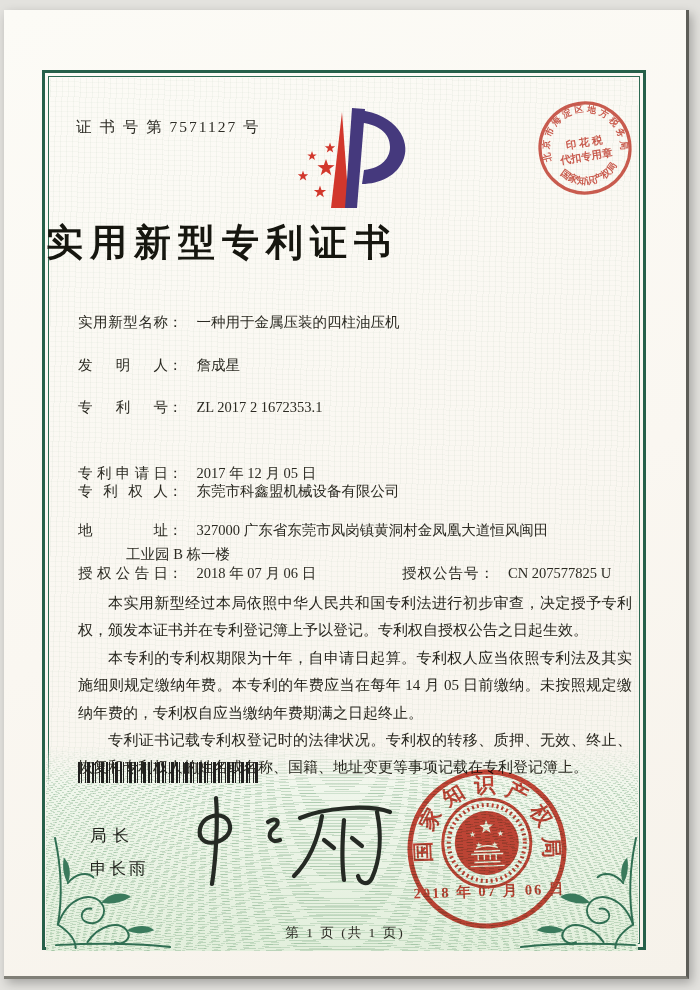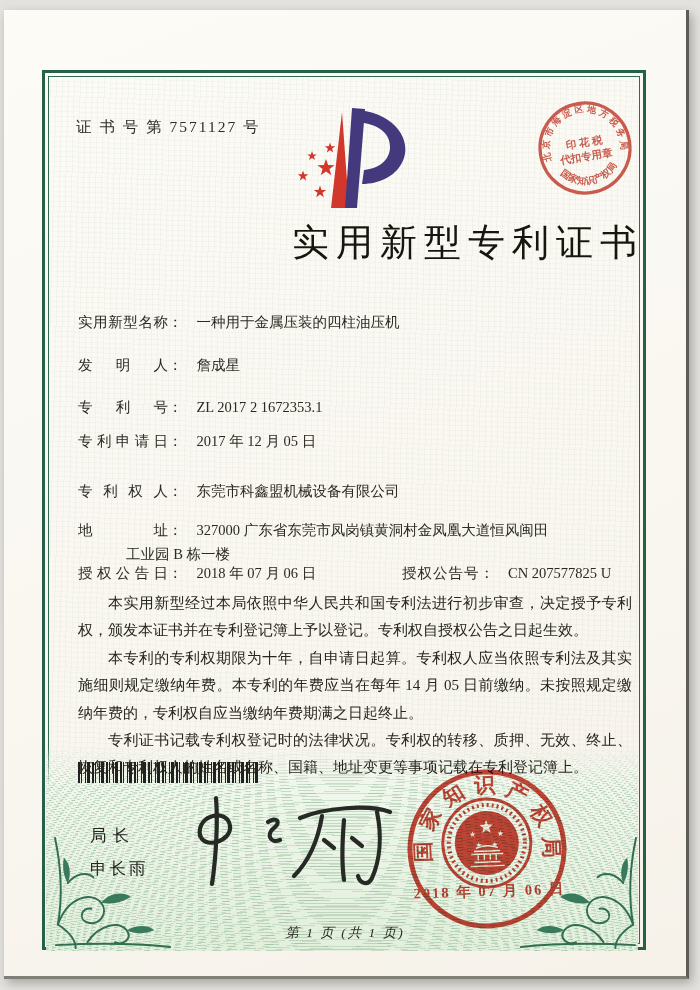--- a/index.html
+++ b/index.html
@@ -22,41 +22,41 @@
   
   .green-panel{position:absolute;left:42px;top:736px;width:592px;height:205px;
          background:
            repeating-radial-gradient(140% 120% at 50% -60%, rgba(96,152,106,.30) 0 1px, rgba(0,0,0,0) 1px 5px),
            repeating-radial-gradient(140% 120% at 50% 170%, rgba(96,152,106,.22) 0 1px, rgba(0,0,0,0) 1px 6px),
            linear-gradient(#f3f8ef,#e2efdc);
          -webkit-mask-image:linear-gradient(to bottom,transparent,#000 42px);
          mask-image:linear-gradient(to bottom,transparent,#000 42px);}
   .cert-no{position:absolute;left:72px;top:107px;font-size:15.5px;letter-spacing:2px;color:#2e2d26;}
   .logo{position:absolute;left:282px;top:94px;}
-  .title{position:absolute;left:42px;top:208px;width:598px;text-align:right;
-         font-size:37px;font-weight:normal;letter-spacing:7px;color:#16160f;}
+  .title{position:absolute;left:42px;top:208px;width:598px;text-align:left;
+         font-size:37px;font-weight:bold;letter-spacing:7px;color:#16160f;}
   .row{position:absolute;left:74px;font-size:14.5px;color:#2b2a22;white-space:nowrap;line-height:24px;}
   .row .lbl{display:inline-block;width:90px;text-align:justify;text-align-last:justify;}
   .row .val{margin-left:14px;}
   .addr2{margin-left:48px;white-space:nowrap;}
   .grant{position:absolute;left:324px;top:0;}
   .grant .lbl2{letter-spacing:1px;font-family:Liberation Mono, monospace;}
   .paras{position:absolute;left:74px;top:580px;width:554px;font-size:15px;line-height:27.4px;color:#27261e;}
   .paras p{margin:0;text-indent:2em;text-align:justify;}
   .barcode{position:absolute;left:74px;top:752px;width:182px;height:21px;
          background:repeating-linear-gradient(90deg,#21211f 0 2px,rgba(0,0,0,0) 2px 3px,#21211f 3px 4px,
            rgba(0,0,0,0) 4px 7px,#21211f 7px 8px,rgba(0,0,0,0) 8px 9px,#21211f 9px 12px,rgba(0,0,0,0) 12px 14px);}
   .signer{position:absolute;left:86px;top:800px;font-size:16.5px;color:#23251f;}
   .signer .srole{letter-spacing:6px;margin-top:15px;}
   .signer .sname{margin-top:11px;letter-spacing:3px;}
   .signature{position:absolute;left:168px;top:778px;}
   .seal{position:absolute;left:399px;top:755px;transform:rotate(-2deg);opacity:.93;mix-blend-mode:multiply;}
   .stamp{position:absolute;left:531px;top:88px;transform:rotate(-9deg);opacity:.85;mix-blend-mode:multiply;}
   .footer{position:absolute;left:42px;top:914px;width:598px;text-align:center;
-         font-size:13.5px;letter-spacing:2px;color:#2c2b24;font-style:italic;}
+         font-size:13.5px;letter-spacing:2px;color:#2c2b24;}
   .fl{position:absolute;}
   svg text{font-family:"Liberation Serif","DejaVu Serif",serif;}
 </style>
 </head>
 <body>
 
 <div class="stage">
   <div class="paper">
 
     <div class="frame">
@@ -123,21 +123,21 @@
 
     <div class="row" style="top:300px">
       <span class="lbl">实用新型名称</span><span class="col">：</span><span class="val">一种用于金属压装的四柱油压机</span>
     </div>
     <div class="row" style="top:343px">
       <span class="lbl">发明人</span><span class="col">：</span><span class="val">詹成星</span>
     </div>
     <div class="row" style="top:385px">
       <span class="lbl">专利号</span><span class="col">：</span><span class="val">ZL 2017 2 1672353.1</span>
     </div>
-    <div class="row" style="top:419px">
+    <div class="row" style="top:451px">
       <span class="lbl">专利申请日</span><span class="col">：</span><span class="val">2017 年 12 月 05 日</span>
     </div>
     <div class="row" style="top:469px">
       <span class="lbl">专利权人</span><span class="col">：</span><span class="val">东莞市科鑫盟机械设备有限公司</span>
     </div>
     <div class="row" style="top:508px">
       <span class="lbl">地址</span><span class="col">：</span><span class="val">327000 广东省东莞市凤岗镇黄洞村金凤凰大道恒风闽田</span>
       <div class="addr2">工业园 B 栋一楼</div>
     </div>
     <div class="row" style="top:551px;width:554px">

